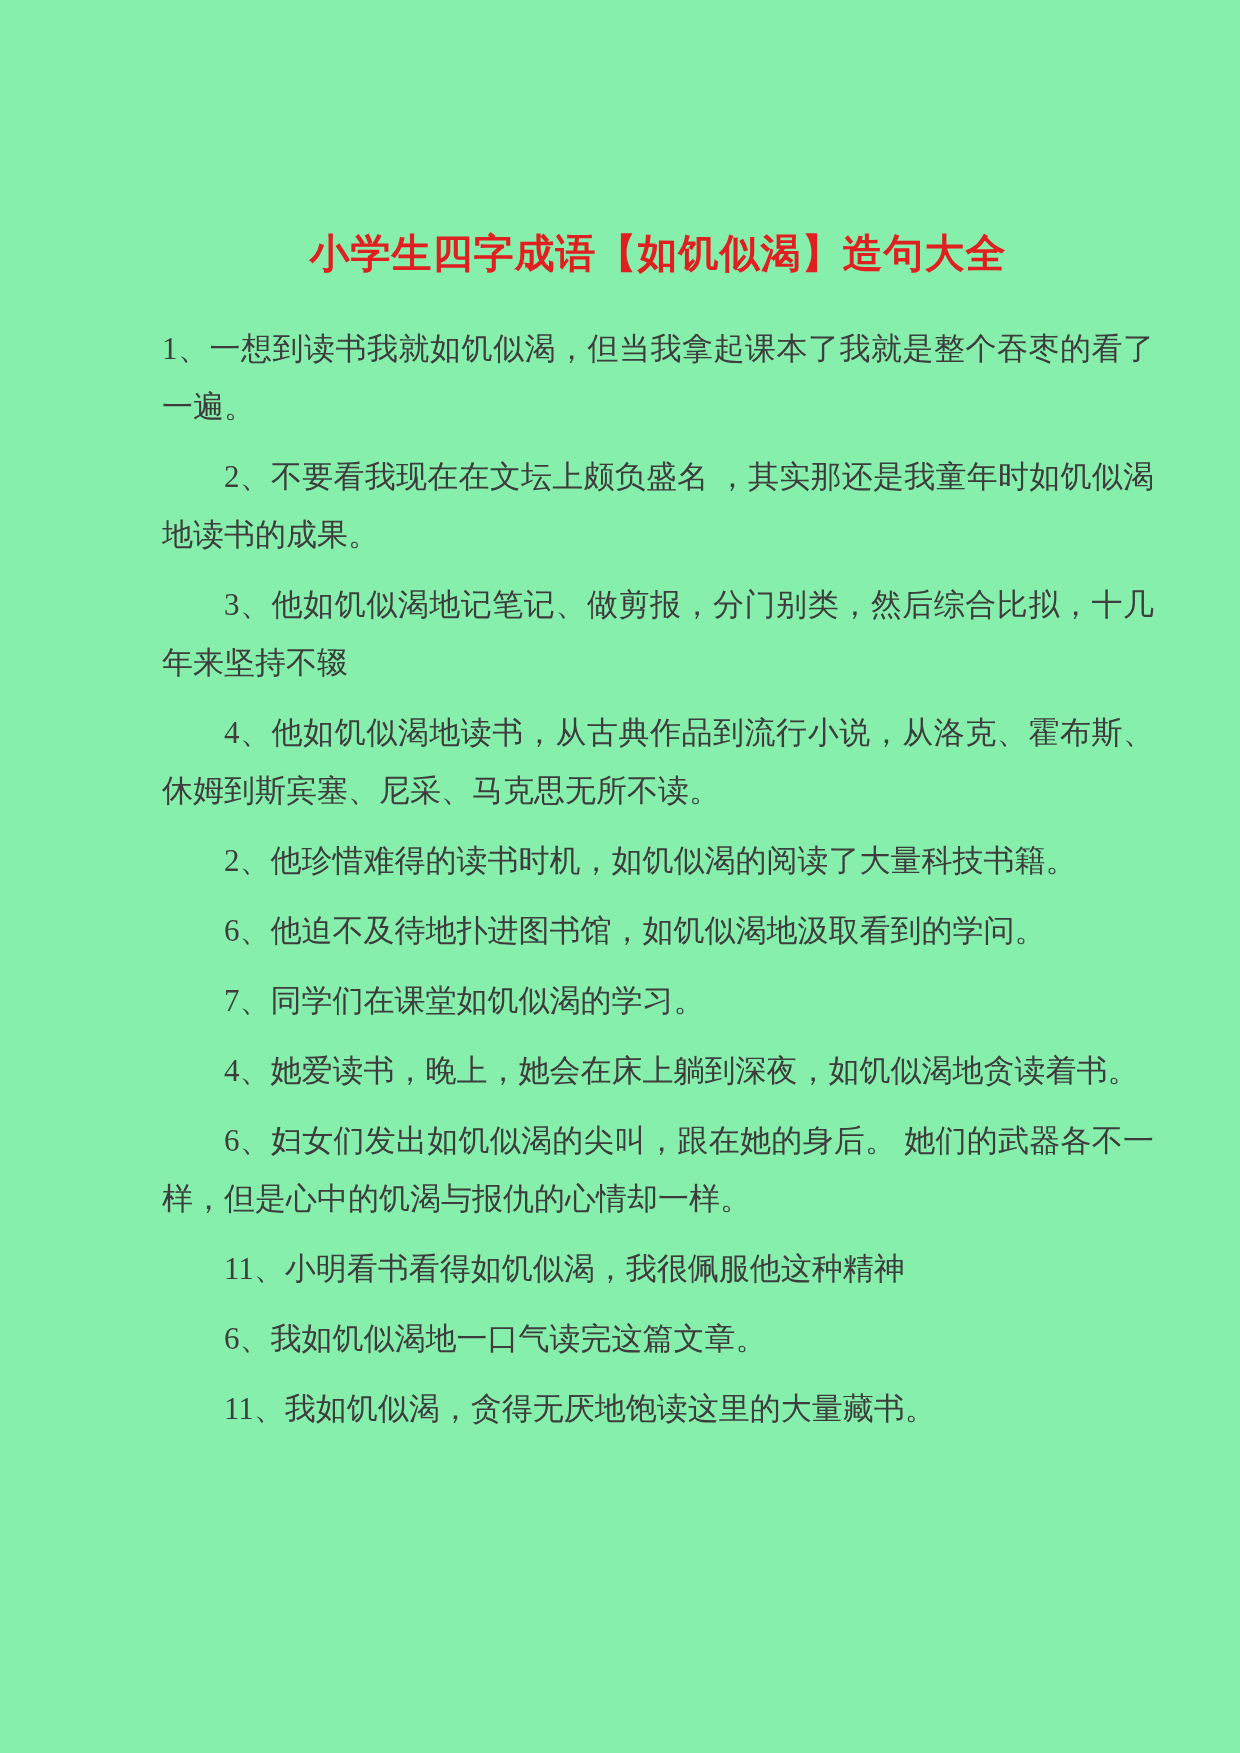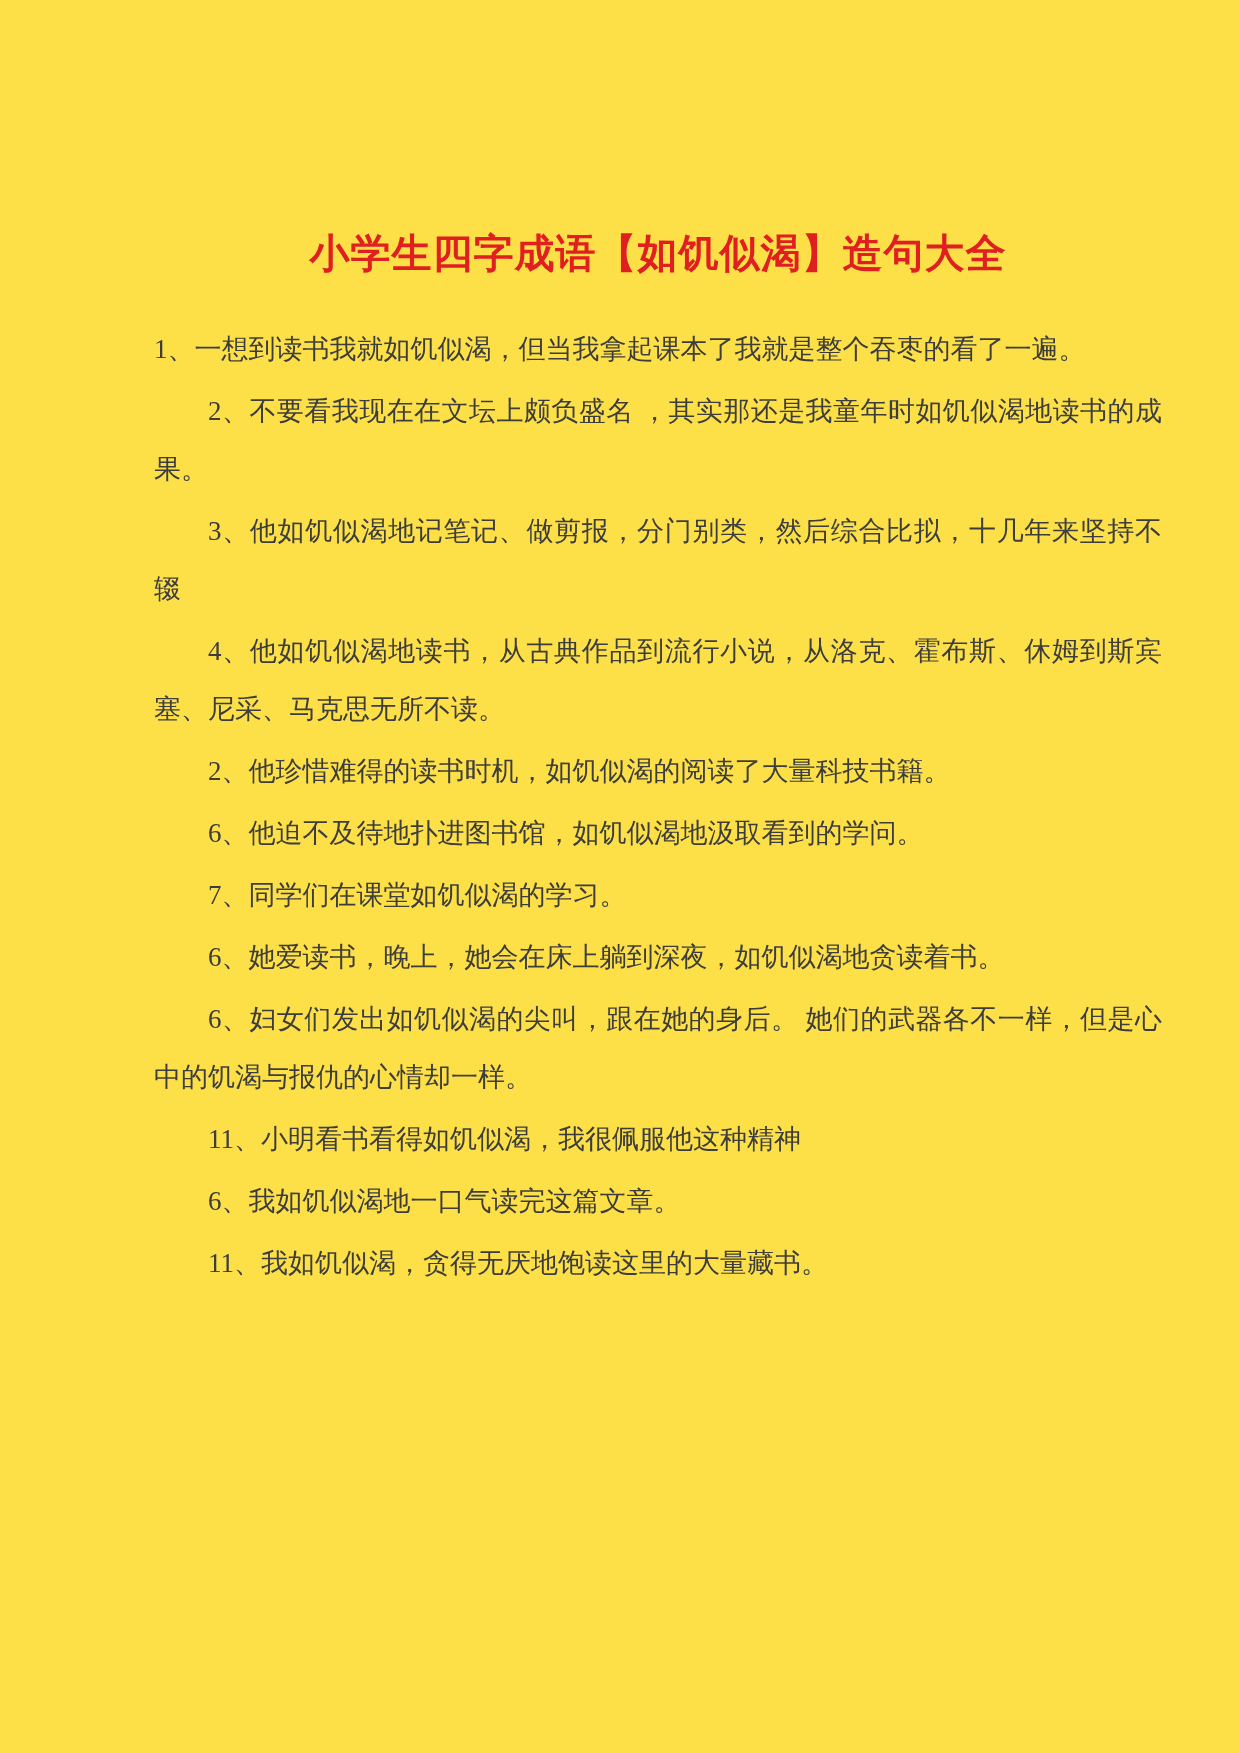--- a/index.html
+++ b/index.html
@@ -5,37 +5,37 @@
   html, body {
     margin: 0;
     padding: 0;
     background: #ffffff;
   }
   .page {
     position: relative;
     width: 1240px;
     height: 1753px;
     margin: 0 auto;
-    background: #fde047;
+    background: #86efac;
     box-sizing: border-box;
     padding: 228px 74px 0 150px;
     font-family: "Liberation Serif", "DejaVu Serif", serif;
   }
   .title {
     margin: 0 0 40px 0;
     text-align: center;
     font-size: 40px;
     font-weight: bold;
     color: #e02020;
     letter-spacing: 1px;
     line-height: 1.3;
   }
   .para {
-    margin: 4px;
-    font-size: 27px;
+    margin: 12px;
+    font-size: 31px;
     color: #3d3d3d;
     line-height: 58px;
     text-align: justify;
     text-justify: inter-character;
     text-indent: 2em;
     font-weight: 400;
   }
   .para.no-indent {
     text-indent: 0;
   }
@@ -45,18 +45,18 @@
 
 <div class="page">
   <h1 class="title">小学生四字成语【如饥似渴】造句大全</h1>
   <p class="para no-indent">1、一想到读书我就如饥似渴，但当我拿起课本了我就是整个吞枣的看了一遍。</p>
   <p class="para">2、不要看我现在在文坛上颇负盛名 ，其实那还是我童年时如饥似渴地读书的成果。</p>
   <p class="para">3、他如饥似渴地记笔记、做剪报，分门别类，然后综合比拟，十几年来坚持不辍</p>
   <p class="para">4、他如饥似渴地读书，从古典作品到流行小说，从洛克、霍布斯、休姆到斯宾塞、尼采、马克思无所不读。</p>
   <p class="para">2、他珍惜难得的读书时机，如饥似渴的阅读了大量科技书籍。</p>
   <p class="para">6、他迫不及待地扑进图书馆，如饥似渴地汲取看到的学问。</p>
   <p class="para">7、同学们在课堂如饥似渴的学习。</p>
-  <p class="para">6、她爱读书，晚上，她会在床上躺到深夜，如饥似渴地贪读着书。</p>
+  <p class="para">4、她爱读书，晚上，她会在床上躺到深夜，如饥似渴地贪读着书。</p>
   <p class="para">6、妇女们发出如饥似渴的尖叫，跟在她的身后。 她们的武器各不一样，但是心中的饥渴与报仇的心情却一样。</p>
   <p class="para">11、小明看书看得如饥似渴，我很佩服他这种精神</p>
   <p class="para">6、我如饥似渴地一口气读完这篇文章。</p>
   <p class="para">11、我如饥似渴，贪得无厌地饱读这里的大量藏书。</p>
 </div>
 
 </body></html>

